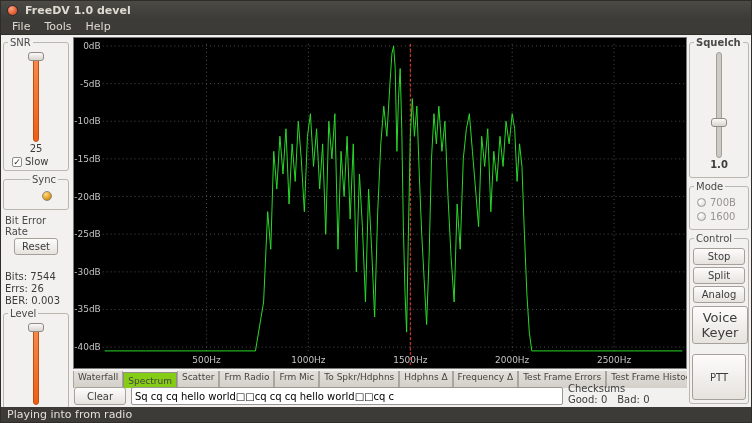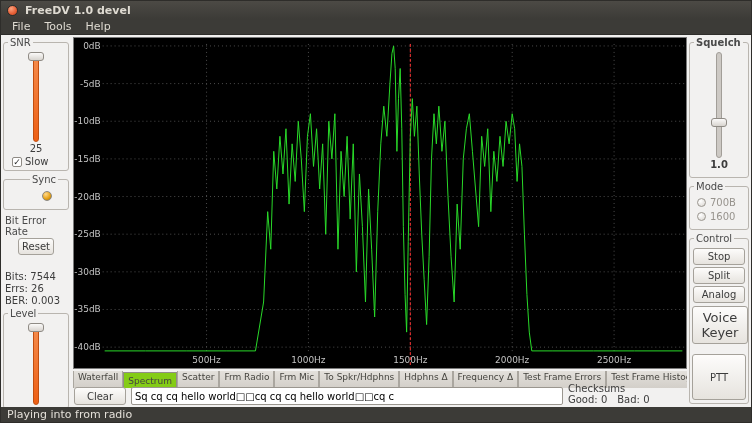--- a/index.html
+++ b/index.html
@@ -41,21 +41,21 @@
   .checkbox-box { width:10px; height:10px; background:#fff; border:1px solid #8f8b85; border-radius:2px; font-size:9px; line-height:9px; text-align:center; color:#2d2d2d; }
   .radio-row { display:flex; align-items:center; gap:4px; padding-left:5px; margin-top:3px; }
   .radio-circle { width:9px; height:9px; border-radius:50%; border:1px solid #9a968f; background:radial-gradient(circle at 35% 30%, #ffffff, #d9d5d0); }
   .radio-label { color:#97938d; font-size:10px; }
 
   
   .led { width:10px; height:10px; border-radius:50%; margin:4px auto 5px; background:radial-gradient(circle at 35% 28%, #ffd98c, #e8a41c 55%, #a87207); border:1px solid #8c8881; }
 
   
   .btn { display:block; font-family:"DejaVu Sans", sans-serif; font-size:10px; color:#3c3c3c; background:linear-gradient(#fdfcfb,#e6e3de); border:1px solid #a5a19a; border-radius:3px; padding:2px 2px; text-align:center; cursor:default; }
-  .btn.small { width:36px; margin:1px auto 16px; }
+  .btn.small { width:44px; margin:1px auto 16px; }
   .ctrl-btn { width:52px; margin:2px auto 0; }
   .vk-btn { width:56px; margin:3px auto 0; font-size:13px; padding:3px 1px; }
   .ptt-btn { width:54px; height:46px; margin:10px auto 0; font-size:10px; }
 
   .stats { padding-left:4px; margin-top:2px; line-height:12px; font-size:10px; }
   .section-label { padding-left:4px; margin-top:3px; font-size:10px; color:#4a4a4a; }
 
   
   .center { flex:1; display:flex; flex-direction:column; min-width:0; }
   .plot-wrap { height:336px; padding:2px 2px 0; flex:none; }

